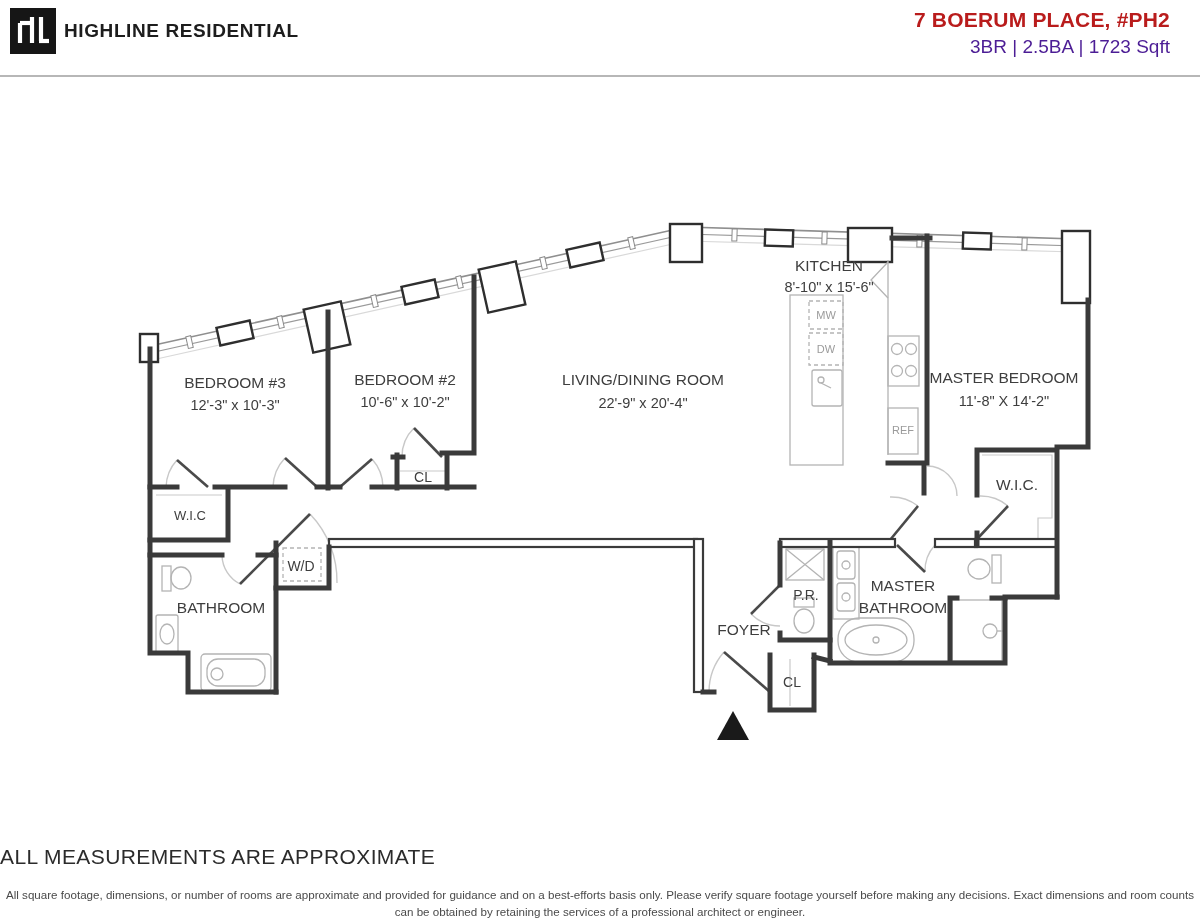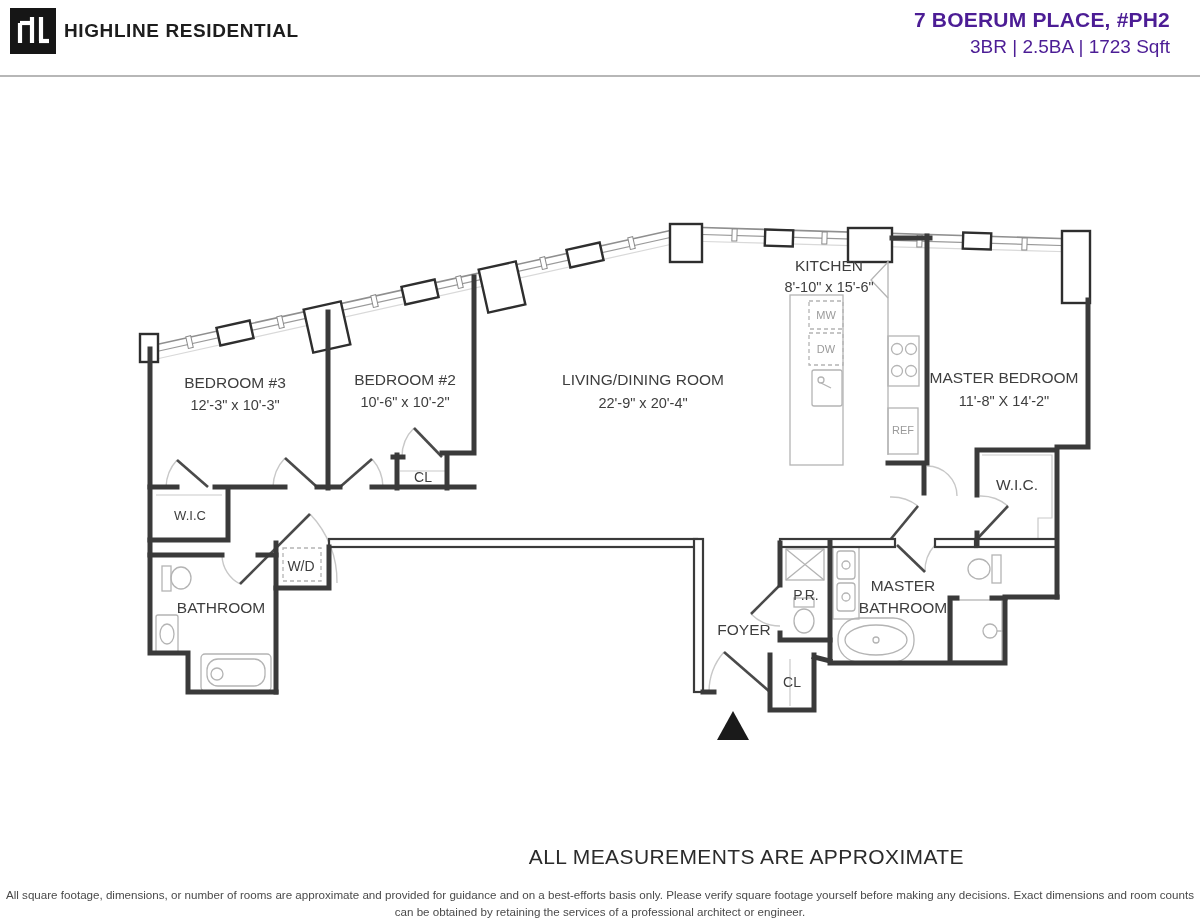--- a/index.html
+++ b/index.html
@@ -4,35 +4,35 @@
 <style>
   html,body{margin:0;padding:0;background:#ffffff;}
   body{width:1200px;height:919px;position:relative;font-family:"Liberation Sans",sans-serif;overflow:hidden;}
 
   
   .header{position:absolute;left:0;top:0;width:1200px;height:64px;}
   .logo-box{position:absolute;left:10px;top:8px;width:46px;height:46px;background:#161616;}
   .brand{position:absolute;left:64px;top:0;height:62px;display:flex;align-items:center;
          font-size:19px;font-weight:700;letter-spacing:0.6px;color:#1d1d1d;}
   .addr-block{position:absolute;right:30px;top:8px;text-align:right;}
-  .addr-line1{font-size:21px;font-weight:800;color:#4c1d95;letter-spacing:0.2px;}
+  .addr-line1{font-size:21px;font-weight:800;color:#b91c1c;letter-spacing:0.2px;}
   .addr-line2{font-size:19px;font-weight:400;color:#4c1d95;margin-top:4px;}
   .divider{position:absolute;left:0;top:75px;width:1200px;height:2px;background:#b7b7b7;}
 
   
   .plan-svg{position:absolute;left:0;top:0;}
   .room-name{font-size:15.5px;fill:#3e3e3e;}
   .room-dims{font-size:14.5px;fill:#3e3e3e;}
   .small-label{font-size:14px;fill:#3e3e3e;}
   .tiny-label{font-size:13px;fill:#3e3e3e;}
   .appl-label{font-size:11px;fill:#9b9b9b;}
   text{text-anchor:middle;font-family:"Liberation Sans",sans-serif;}
 
   
-  .approx-note{position:absolute;left:0;top:845px;width:964px;text-align:right;
+  .approx-note{position:absolute;left:0;top:845px;width:964px;text-align:left;
                font-size:21px;color:#2b2b2b;letter-spacing:0.4px;}
   .disclaimer{position:absolute;left:0;top:886px;width:1200px;text-align:center;
               font-size:11.6px;line-height:1.5;color:#4a4a4a;padding:0 2px;box-sizing:border-box;}
 </style>
 </head>
 <body>
 
 <div class="header">
   <div class="logo-box">
     <svg width="46" height="46" viewBox="0 0 46 46">

